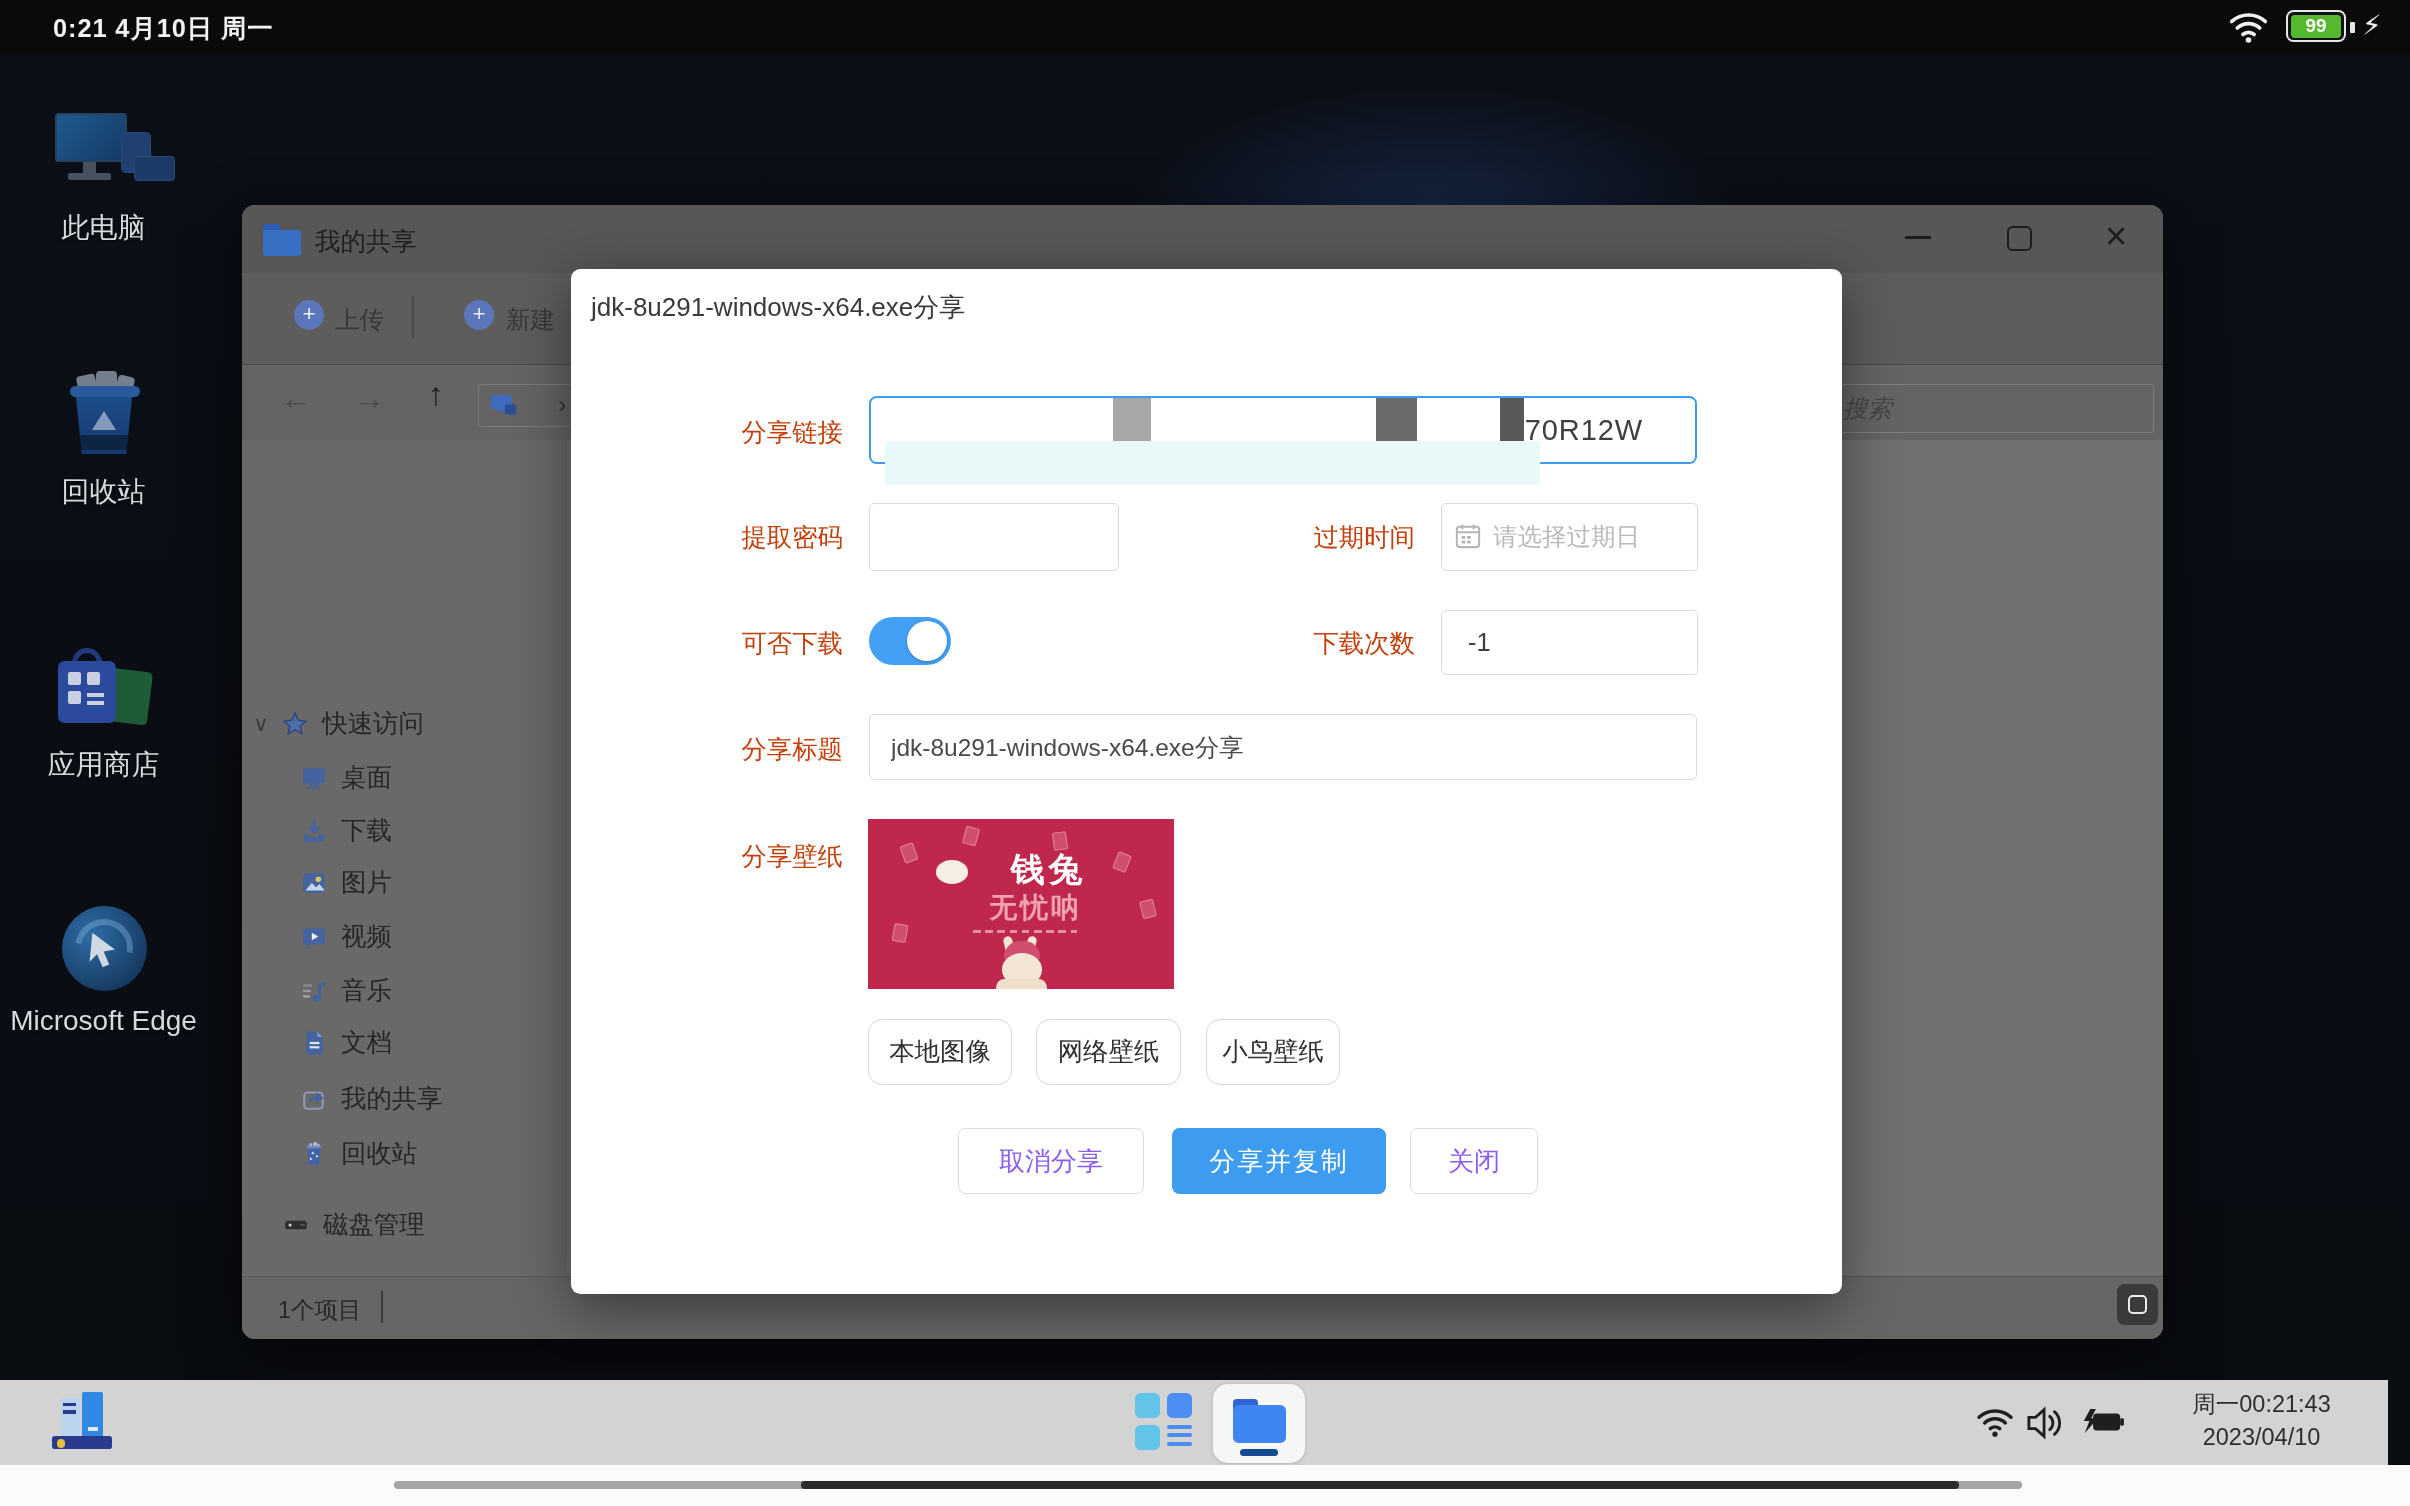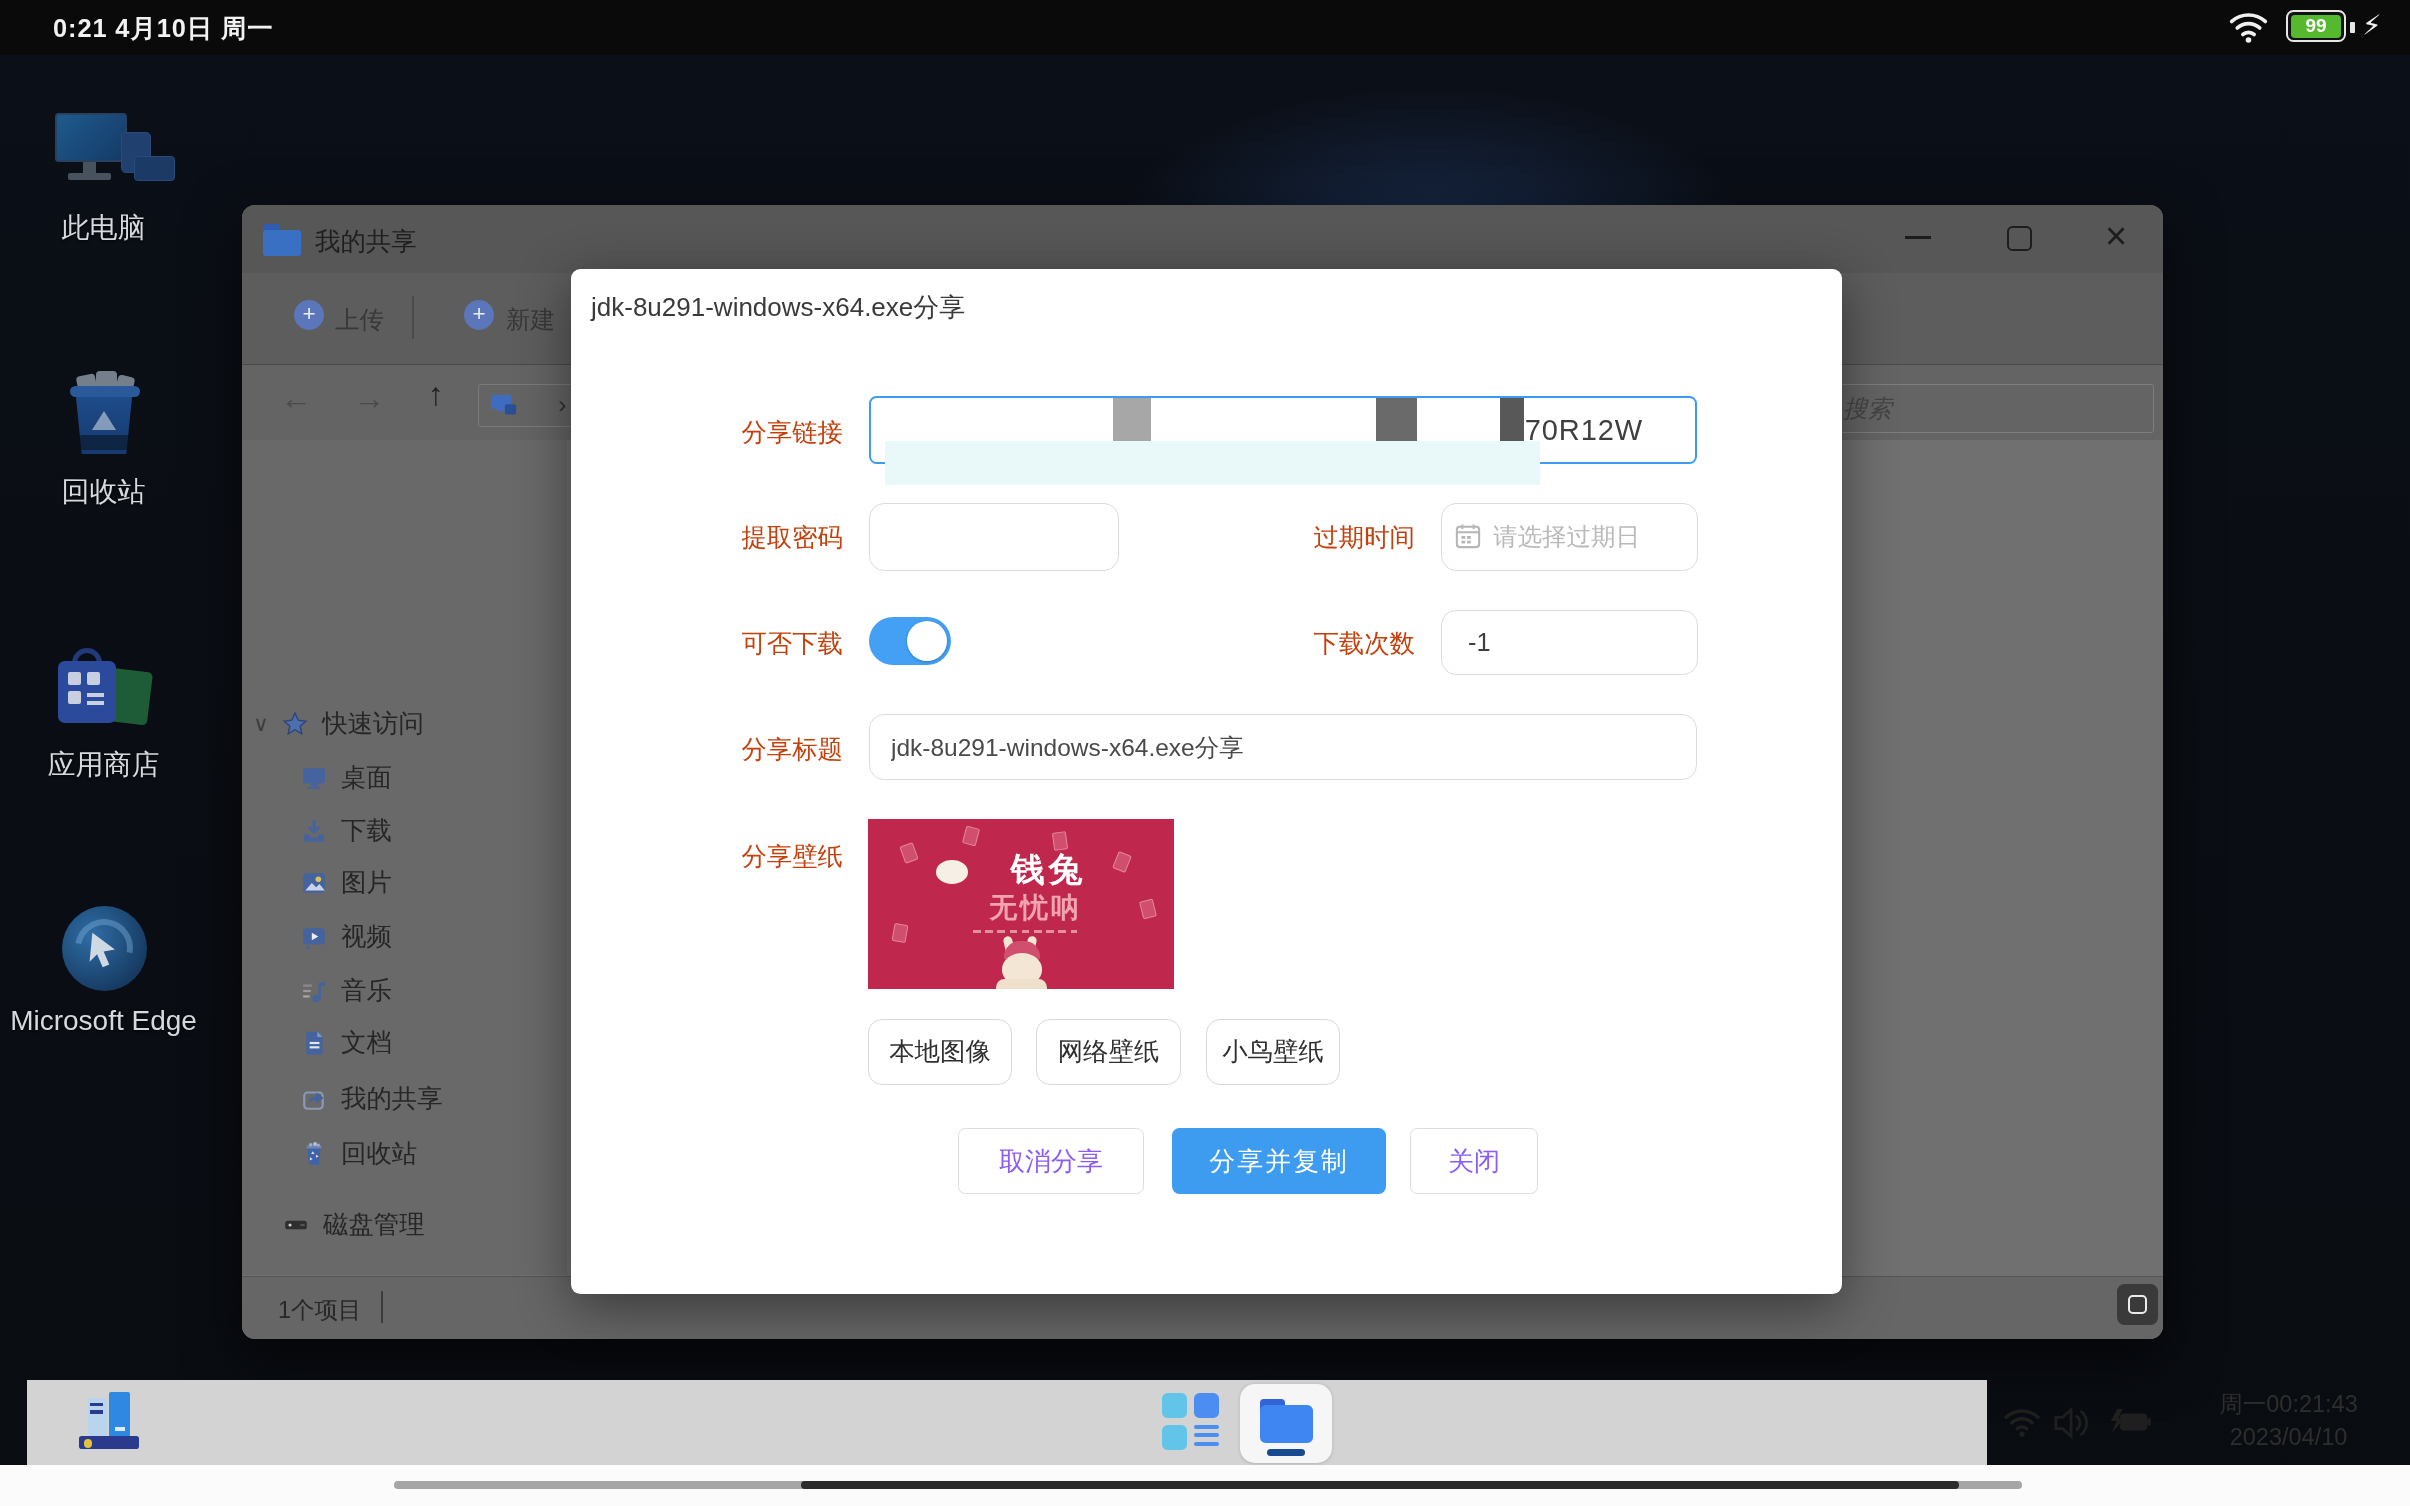--- a/index.html
+++ b/index.html
@@ -82,21 +82,21 @@
   #fm-status { position:absolute; left:0; top:1071px; width:100%; height:63px; background:#666; border-top:0.9px solid #555; }
   #fm-count { position:absolute; left:36px; top:17px; font-size:23.5px; color:#282828; }
   .fm-caret { position:absolute; left:139px; top:14px; width:1.9px; height:32px; background:#3c3c3c; }
   .view-btn { position:absolute; left:1875px; top:6.6px; width:41px; height:41px; background:#3a3a3a; border-radius:7.5px; display:flex; align-items:center; justify-content:center; }
   .view-btn-inner { width:19px; height:19px; border:2.8px solid #ebebeb; border-radius:4.7px; }
 
   
   #dlg { position:absolute; left:571px; top:269px; width:1271px; height:1025px; background:#fff; border-radius:9.4px; box-shadow:0 13px 53px rgba(0,0,0,.45); }
   #dlg-title { position:absolute; left:20px; top:21px; font-size:26px; color:#3a3a3a; }
   .dlg-label { position:absolute; width:160px; text-align:right; font-size:25.4px; color:#c2410c; }
-  .fld { position:absolute; border:1.9px solid #dcdcdc; border-radius:15px; background:#fff; }
+  .fld { position:absolute; border:1.9px solid #dcdcdc; border-radius:5px; background:#fff; }
   #link-field { position:absolute; left:298px; top:127px; width:828px; height:68px; border:2.4px solid #3d9cf0; border-radius:7.5px; background:#fff; }
   .redact { position:absolute; top:0; }
   #link-text { position:absolute; right:52px; top:16px; font-size:29px; color:#3f3f3f; letter-spacing:0.9px; }
   #link-highlight { position:absolute; left:14px; top:43px; width:655px; height:44px; background:#e9f8f9; border-radius:1.9px; }
   .fld-input { position:absolute; left:0; top:0; width:100%; height:100%; border:none; outline:none; background:transparent; font-size:24.5px; color:#4a4a4a; font-family:"Liberation Sans","DejaVu Sans",sans-serif; }
   .fld-input::placeholder { color:#b9b9b9; opacity:1; }
   #toggle { position:absolute; left:298px; top:348px; width:82px; height:48px; border-radius:24.5px; background:#43a0f4; }
   #toggle-knob { position:absolute; right:3.8px; top:3.8px; width:40px; height:40px; border-radius:50%; background:#fff; box-shadow:0 0.9px 2.8px rgba(0,0,0,.25); }
   
   #wp { position:absolute; left:297px; top:550px; width:306px; height:170px; background:#c0274d; overflow:hidden; }
@@ -112,21 +112,21 @@
   .rb-head { position:absolute; left:134px; top:134px; width:40px; height:32px; background:#f3e6d4; border-radius:50% 50% 46% 46%; }
   .rb-body { position:absolute; left:128px; top:160px; width:51px; height:17px; background:#efe0cc; border-radius:9.4px; }
   
   .wbtn { position:absolute; top:750px; height:66px; border:1.9px solid #d8d8d8; border-radius:14px; background:#fff;
           font-size:25.4px; color:#2f2f2f; display:flex; align-items:center; justify-content:center; }
   .abtn { position:absolute; top:859px; height:66px; border-radius:7.5px; font-size:26px; display:flex; align-items:center; justify-content:center; }
   .abtn.ghost { border:1.9px solid #dcdcdc; background:#fff; color:#8b5cf6; }
   .abtn.primary { background:#3d9cf0; color:#fff; letter-spacing:1.9px; }
 
   
-  #taskbar { position:absolute; left:0; top:1380px; width:1960px; height:85px; background:#d3d3d3;margin-left:27px; }
+  #taskbar { position:absolute; left:0; top:1380px; width:2388px; height:85px; background:#d3d3d3; }
   .ln-base { position:absolute; left:0px; top:45px; width:60px; height:13px; background:#2a3a8c; border-radius:2.8px; }
   .ln-dot { position:absolute; left:4.7px; top:48px; width:8.5px; height:8.5px; background:#e5c23c; border-radius:50%; }
   .ln-book1 { position:absolute; left:8.5px; top:6.6px; width:19px; height:40px; background:#b9d4ec; border-radius:1.9px; }
   .ln-d1 { position:absolute; left:11.3px; top:11.3px; width:13px; height:3.8px; background:#2a3a8c; }
   .ln-d2 { position:absolute; left:11.3px; top:19px; width:13px; height:3.8px; background:#2a3a8c; }
   .ln-book2 { position:absolute; left:30px; top:0.9px; width:21px; height:45px; background:#2f88e2; border-radius:1.9px; }
   .ln-d3 { position:absolute; left:36px; top:36px; width:10.4px; height:3.8px; background:#dfeaf6; }
   .grid-sq { position:absolute; width:24.5px; height:24.5px; border-radius:5.6px; }
   .grid-bar { position:absolute; width:24.5px; height:4.2px; border-radius:1.9px; background:#4b8df0; }
   #task-app { position:absolute; left:1213px; top:3.8px; width:92px; height:79px; background:#f6f6f6; border-radius:15px; box-shadow:0 0.9px 3.8px rgba(0,0,0,.15); }

